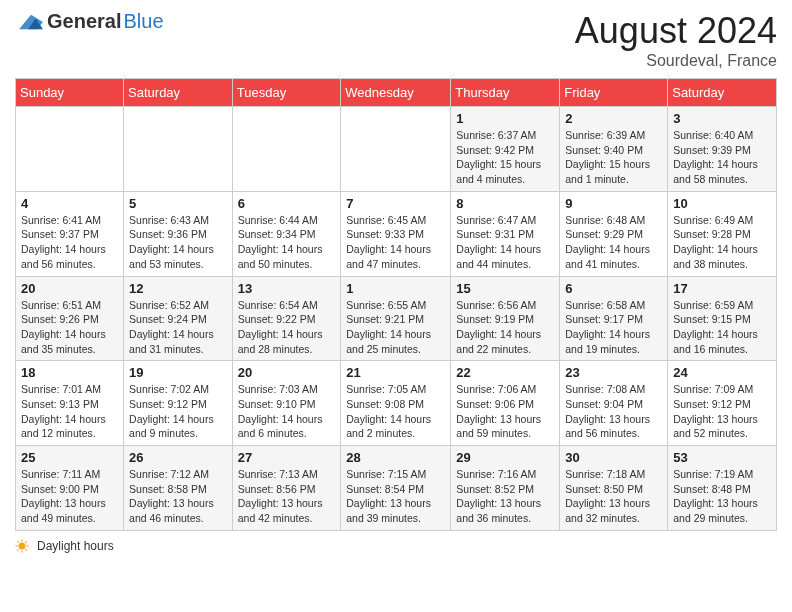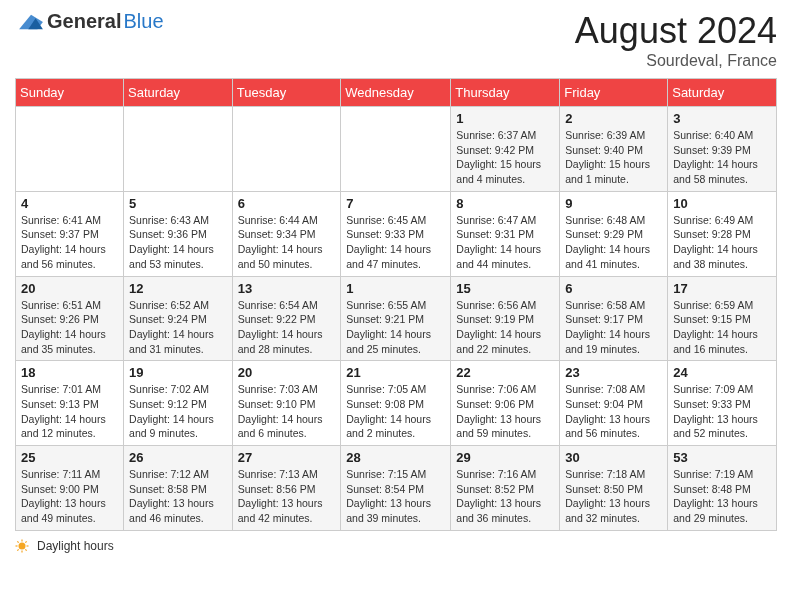--- a/index.html
+++ b/index.html
@@ -294,21 +294,21 @@
         <td>
           <span class="day-number">23</span>
           <div class="day-detail">Sunrise: 7:08 AM
 Sunset: 9:04 PM
 Daylight: 13 hours
 and 56 minutes.</div>
         </td>
         <td>
           <span class="day-number">24</span>
           <div class="day-detail">Sunrise: 7:09 AM
-Sunset: 9:33 PM
+Sunset: 9:12 PM
 Daylight: 13 hours
 and 52 minutes.</div>
         </td>
       </tr>
       <tr>
         <td>
           <span class="day-number">25</span>
           <div class="day-detail">Sunrise: 7:11 AM
 Sunset: 9:00 PM
 Daylight: 13 hours

